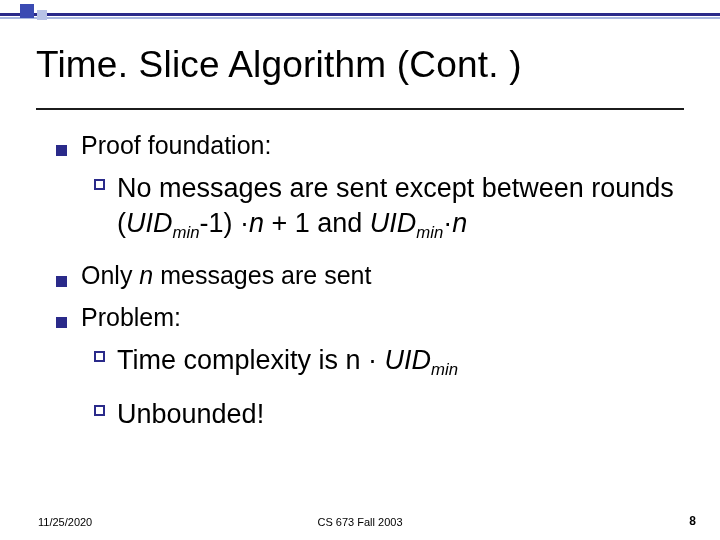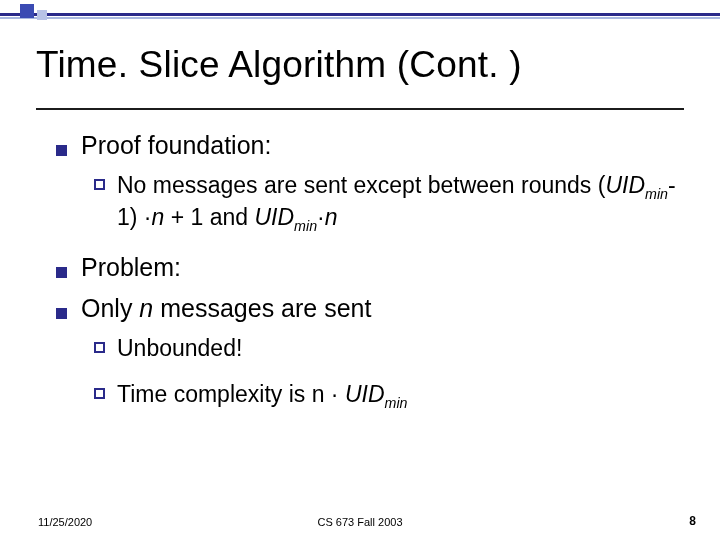--- a/index.html
+++ b/index.html
@@ -8,21 +8,21 @@
   .deco-line-dark { position: absolute; top: 13px; left: 0; width: 720px; height: 3px; background: #2a2a8a; }
   .deco-line-light { position: absolute; top: 17px; left: 0; width: 720px; height: 2px; background: #a9b8e0; }
   .deco-sq1 { position: absolute; top: 4px; left: 20px; width: 14px; height: 14px; background: #3b4bb3; }
   .deco-sq2 { position: absolute; top: 10px; left: 37px; width: 10px; height: 10px; background: #b8c3e6; }
   .title { position: absolute; top: 44px; left: 36px; font-size: 37px; letter-spacing: 0.2px; font-weight: normal; }
   .hr { position: absolute; top: 108px; left: 36px; width: 648px; height: 2px; background: #1c1c1c; }
   .content { position: absolute; top: 130px; left: 56px; width: 620px; font-size: 25px; line-height: 1.25; }
   .bul { display: flex; align-items: center; margin-bottom: 10px; }
   .bul .sq { width: 11px; height: 11px; background: #2a2a8a; margin-top: 10px; margin-right: 14px; flex-shrink: 0; }
   .bul .txt { flex: 1; }
-  .sub { display: flex; align-items: flex-start; margin-left: 38px; margin-bottom: 16px; font-size: 23px; }
+  .sub { display: flex; align-items: flex-start; margin-left: 38px; margin-bottom: 16px; font-size: 27px; }
   .sub .obox { width: 11px; height: 11px; border: 2px solid #2a2a8a; margin-top: 8px; margin-right: 12px; flex-shrink: 0; background: #fff; }
   .sub .txt { flex: 1; line-height: 1.3; }
   .italic { font-style: italic; }
   .subsc { font-size: 0.62em; vertical-align: sub; font-style: italic; }
   .footer { position: absolute; bottom: 12px; left: 0; width: 720px; font-size: 11px; }
   .footer .date { position: absolute; left: 38px; bottom: 0; }
   .footer .course { position: absolute; left: 0; right: 0; bottom: 0; text-align: center; }
   .footer .page { position: absolute; right: 24px; bottom: 0; font-weight: bold; font-size: 12px; }
 </style>
 </head>
@@ -47,41 +47,41 @@
 
   <div class="sub">
     <div class="obox"></div>
     <div class="txt">
       <span>No</span><span> messages are sent except between rounds (</span><span class="italic">UID</span><span class="subsc">min</span><span>-1) ·</span><span class="italic">n</span><span> + 1 and </span><span class="italic">UID</span><span class="subsc">min</span><span>·</span><span class="italic">n</span>
     </div>
   </div>
 
   <div class="bul">
     <div class="sq"></div>
-    <div class="txt">Problem:</div>
+    <div class="txt">
+      <span>Only </span><span class="italic">n</span><span> messages are sent</span>
+    </div>
   </div>
 
   <div class="bul">
     <div class="sq"></div>
+    <div class="txt">Problem:</div>
+  </div>
+
+  <div class="sub">
+    <div class="obox"></div>
     <div class="txt">
-      <span>Only </span><span class="italic">n</span><span> messages are sent</span>
+      <span>Time</span><span> complexity is n · </span><span class="italic">UID</span><span class="subsc">min</span>
     </div>
   </div>
 
   <div class="sub">
     <div class="obox"></div>
     <div class="txt">
       <span>Unbounded</span><span>!</span>
-    </div>
-  </div>
-
-  <div class="sub">
-    <div class="obox"></div>
-    <div class="txt">
-      <span>Time</span><span> complexity is n · </span><span class="italic">UID</span><span class="subsc">min</span>
     </div>
   </div>
 
 </div>
 
 <div class="footer">
   <div class="date">11/25/2020</div>
   <div class="course">CS 673 Fall 2003</div>
   <div class="page">8</div>
 </div>

